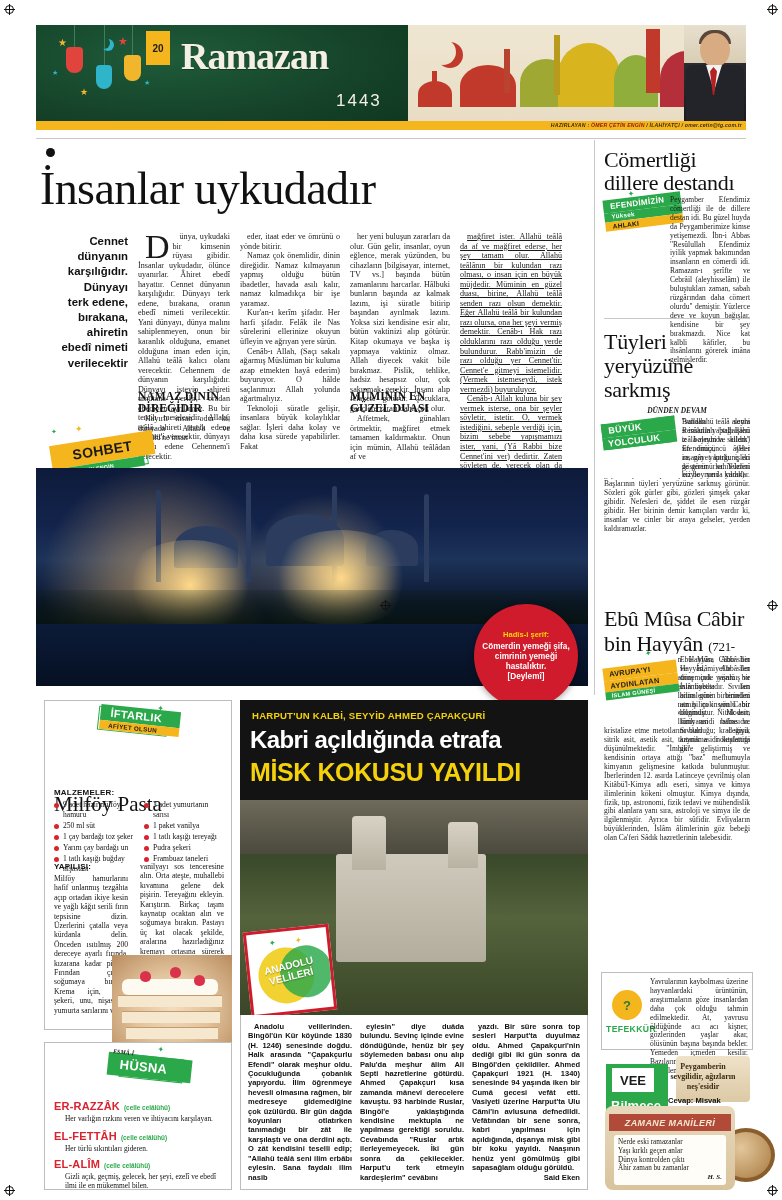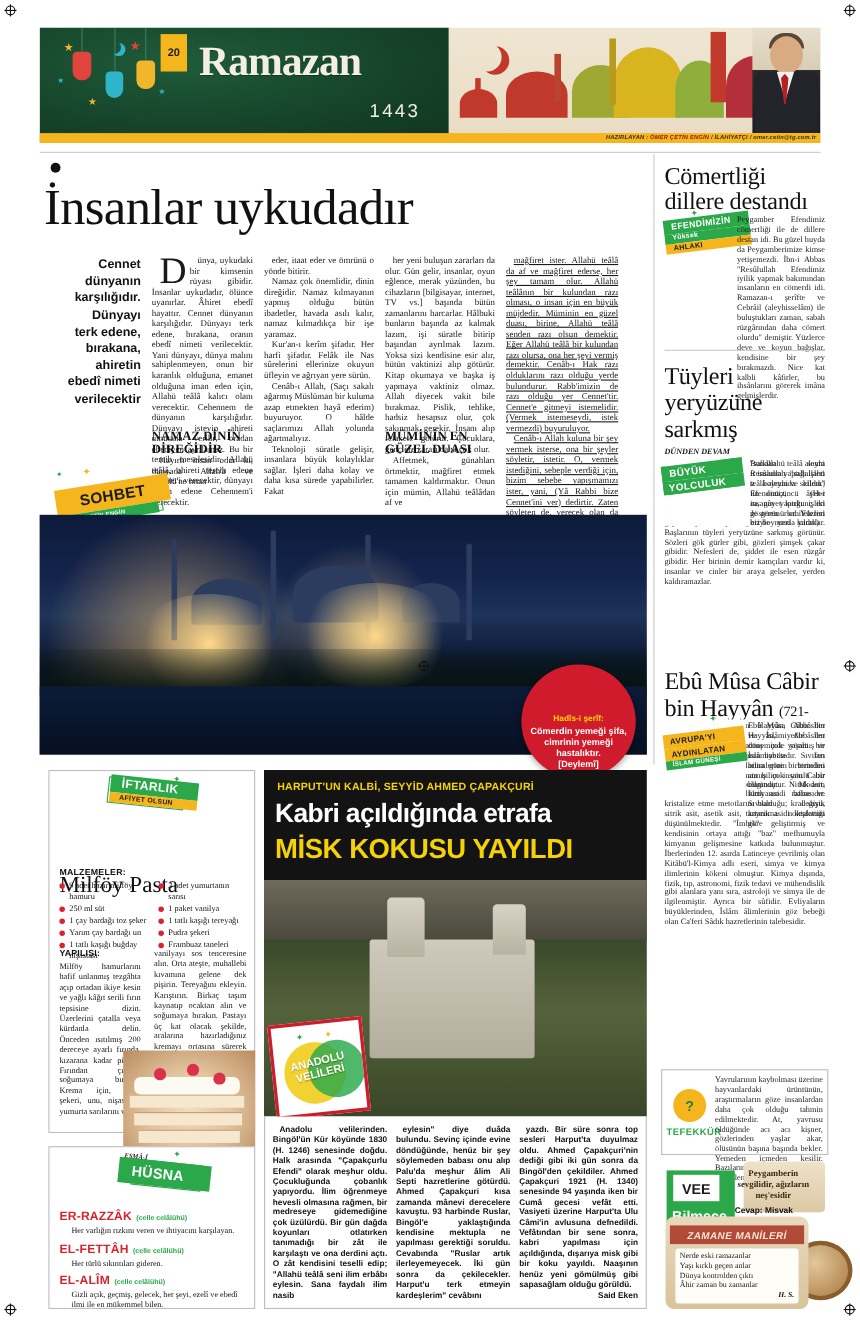--- a/index.html
+++ b/index.html
@@ -106,21 +106,21 @@
   .sk-green { background:#2aa84a; }
   .sk-yellow { background:#f5b51c; color:#1b1b1b !important; }
   .sk-outline { position:absolute; border:1px solid #2aa84a; }
 
   .stk-sohbet { left:45px; top:424px; width:108px; height:66px; }
   .stk-sohbet .rot { transform: rotate(-9deg); position:absolute; left:6px; top:14px; }
 
   .hadis-circle {
     position:absolute; left:474px; top:604px; width:104px; height:104px; border-radius:50%;
     background:#cf1b2b; color:#fff; display:flex; flex-direction:column; align-items:center;
-    justify-content:flex-end; text-align:center; padding:8px;
+    justify-content:center; text-align:center; padding:8px;
     font-family:"Liberation Sans", sans-serif; font-weight:bold; font-size:8.2px; line-height:10px;
     box-shadow:0 2px 6px rgba(0,0,0,.35);
   }
   .hadis-circle .ttl { color:#ffd400; font-size:7.6px; margin-bottom:2px; }
 
   
   .photo-mosque {
     position:absolute; left:36px; top:468px; width:552px; height:218px;
     background:
       radial-gradient(circle at 22% 52%, rgba(255,200,120,.55) 0%, rgba(255,200,120,0) 26%),
@@ -168,21 +168,21 @@
     color:#111; letter-spacing:-.3px;
   }
   .sec-title .yr { font-size:13px; }
   .side-body {
     font-family:"Liberation Serif", serif; font-size:7.5px; line-height:8.9px;
     color:#1a1a1a; text-align:justify;
   }
   .side-body p { text-indent:6px; margin:0; }
   .dunden {
     font-family:"Liberation Serif", serif; font-style:italic; font-weight:bold;
-    font-size:7.4px; text-align:left; color:#222;
+    font-size:7.4px; text-align:center; color:#222;
   }
 
   
   .recipe-title { font-family:"Liberation Serif", serif; font-size:21px; color:#111; }
   .lbl { font-family:"Liberation Sans", sans-serif; font-weight:bold; font-size:8px; color:#111; letter-spacing:.2px;}
   .ing { font-family:"Liberation Serif", serif; font-size:7.6px; line-height:9.6px; color:#111; }
   .ing li { list-style:none; position:relative; padding-left:9px; margin-bottom:1.5px;}
   .ing li::before { content:""; position:absolute; left:0; top:3px; width:5px;height:5px;border-radius:50%; background:#d9232e; }
   .recipe-body { font-family:"Liberation Serif", serif; font-size:7.6px; line-height:9.4px; text-align:justify; color:#111;}
 

